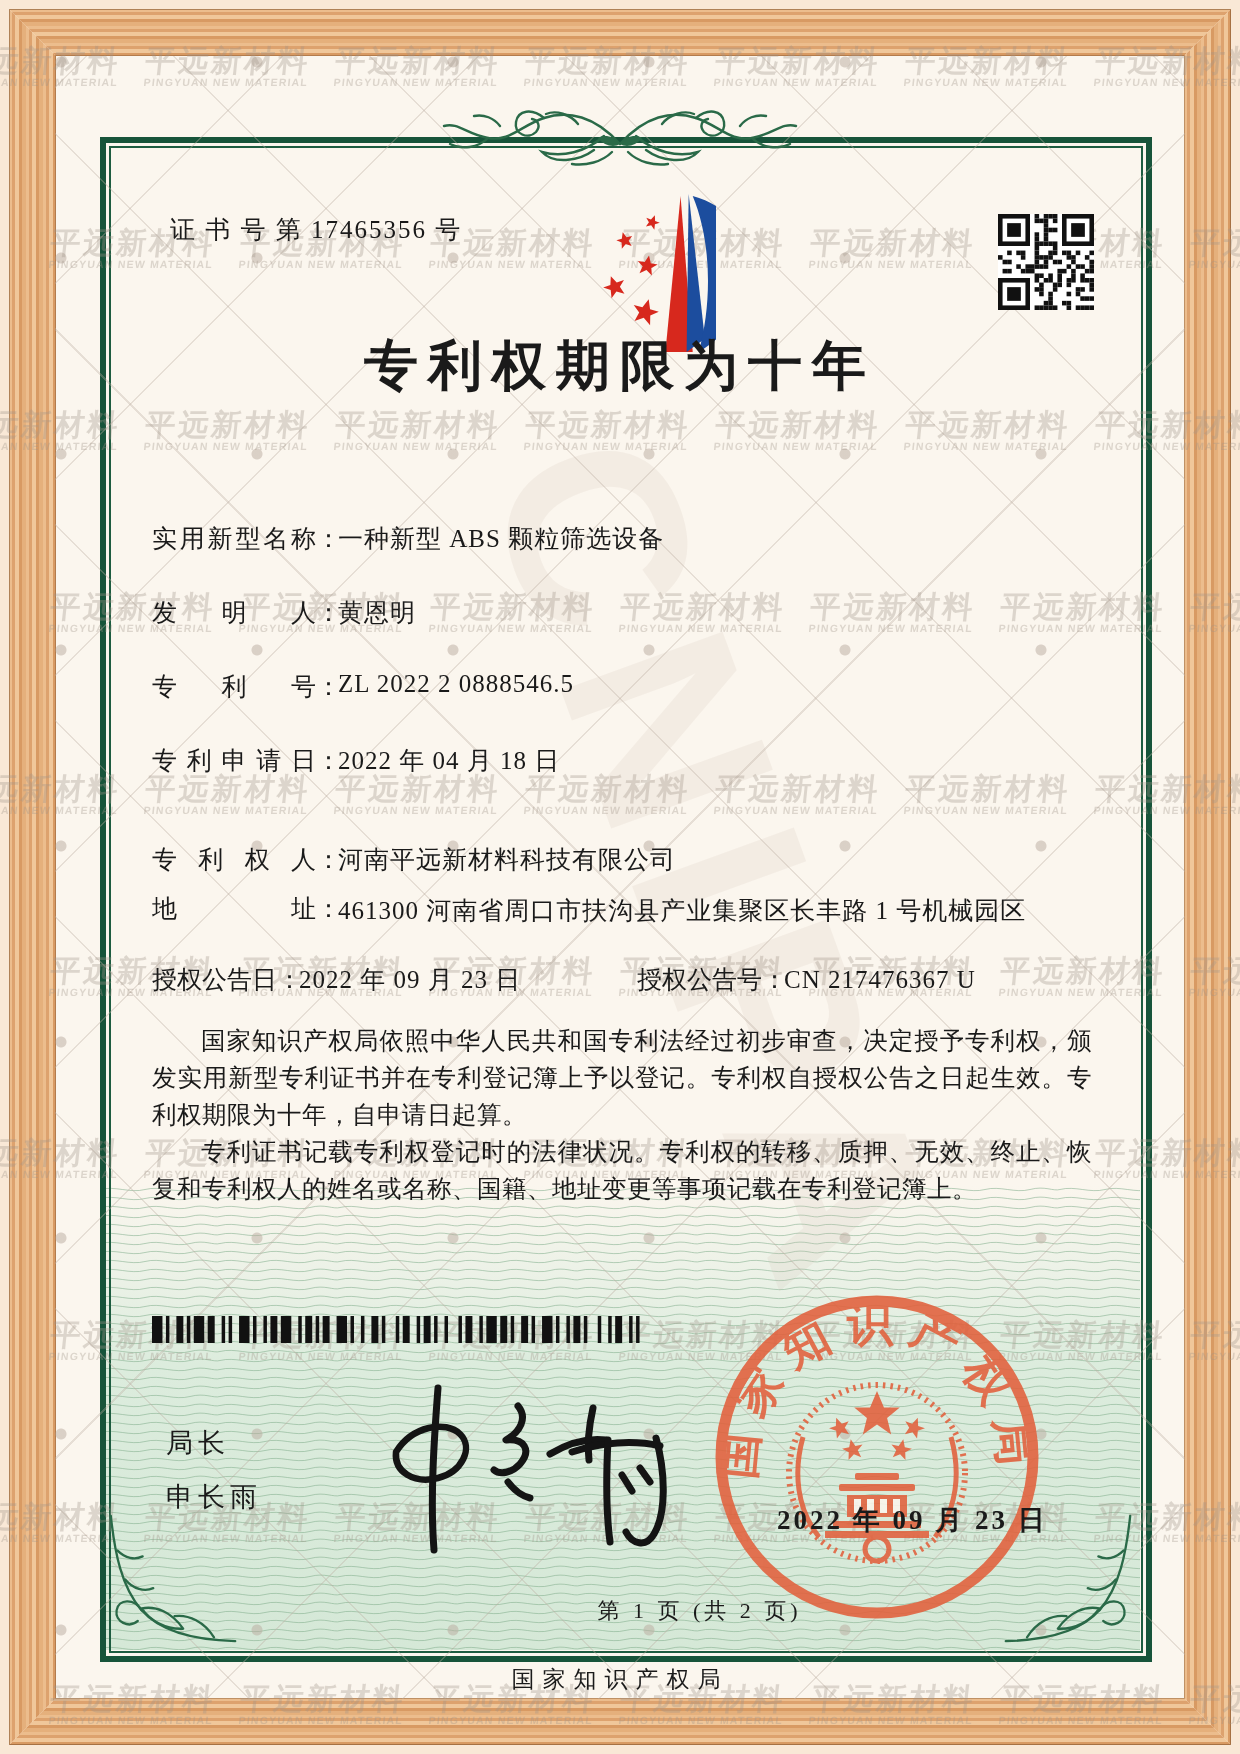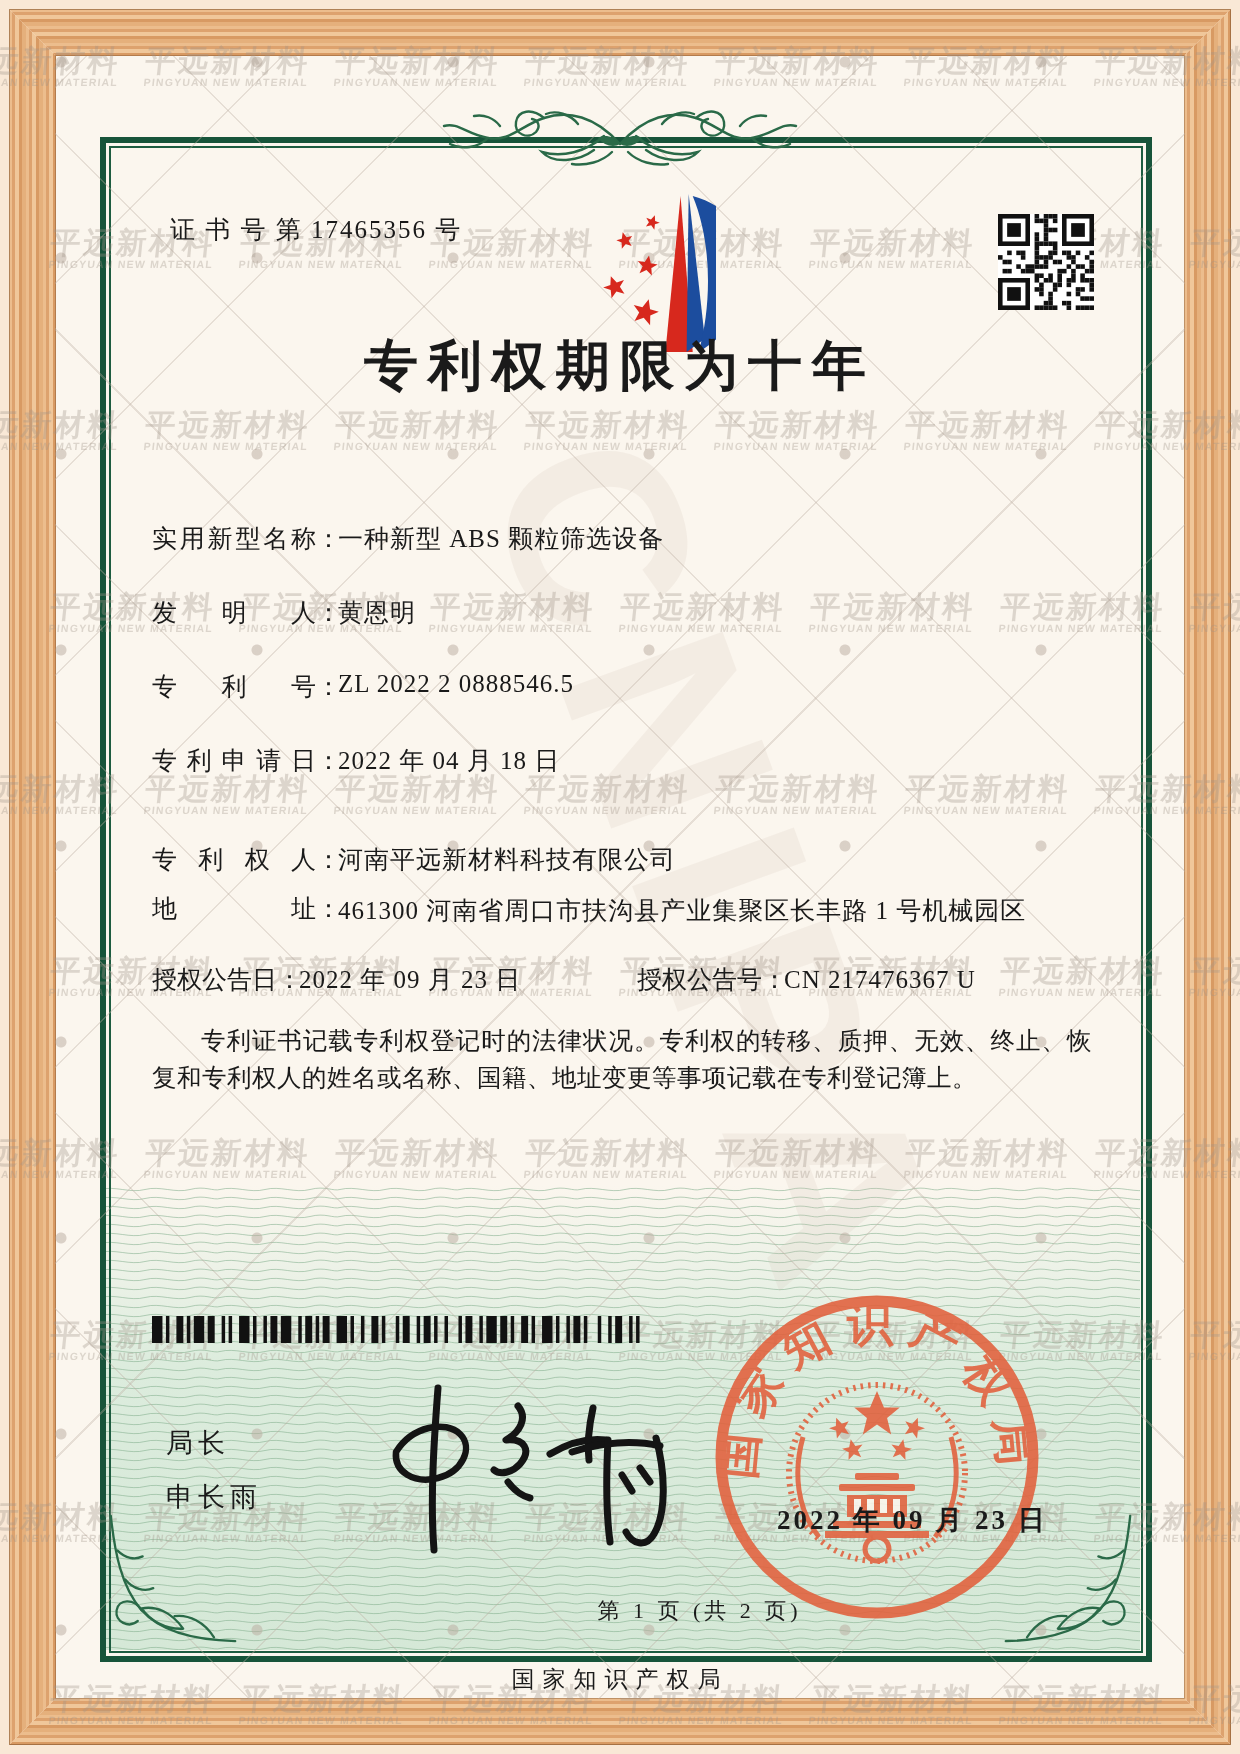--- a/index.html
+++ b/index.html
@@ -588,20 +588,21 @@
   </div>
 
 <div class="row grant-row">
   <span>授权公告日</span><span class="fcolon">：</span><span class="fvalue">2022 年 09 月 23 日</span>
   <span class="grant2">
     <span>授权公告号</span><span class="fcolon">：</span><span class="fvalue">CN 217476367 U</span>
   </span>
 </div>
 
 <div class="paras" id="paras">
+    <p>国家知识产权局依照中华人民共和国专利法经过初步审查，决定授予专利权，颁发实用新型专利证书并在专利登记簿上予以登记。专利权自授权公告之日起生效。专利权期限为十年，自申请日起算。</p>
     <p>专利证书记载专利权登记时的法律状况。专利权的转移、质押、无效、终止、恢复和专利权人的姓名或名称、国籍、地址变更等事项记载在专利登记簿上。</p>
   </div>
 
 <svg class="barcode" viewBox="0 0 498 27" preserveAspectRatio="none" id="barcode">
     <rect x="0.00" y="0" width="10.45" height="27" fill="#111"></rect>
     <rect x="13.93" y="0" width="3.48" height="27" fill="#111"></rect>
     <rect x="24.38" y="0" width="6.97" height="27" fill="#111"></rect>
     <rect x="34.83" y="0" width="3.48" height="27" fill="#111"></rect>
     <rect x="41.79" y="0" width="10.45" height="27" fill="#111"></rect>
     <rect x="55.72" y="0" width="6.97" height="27" fill="#111"></rect>

